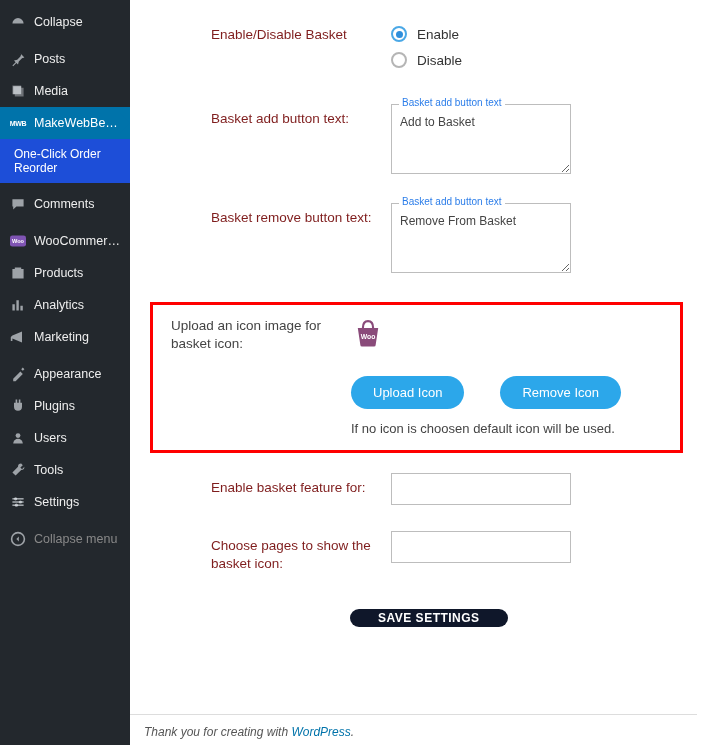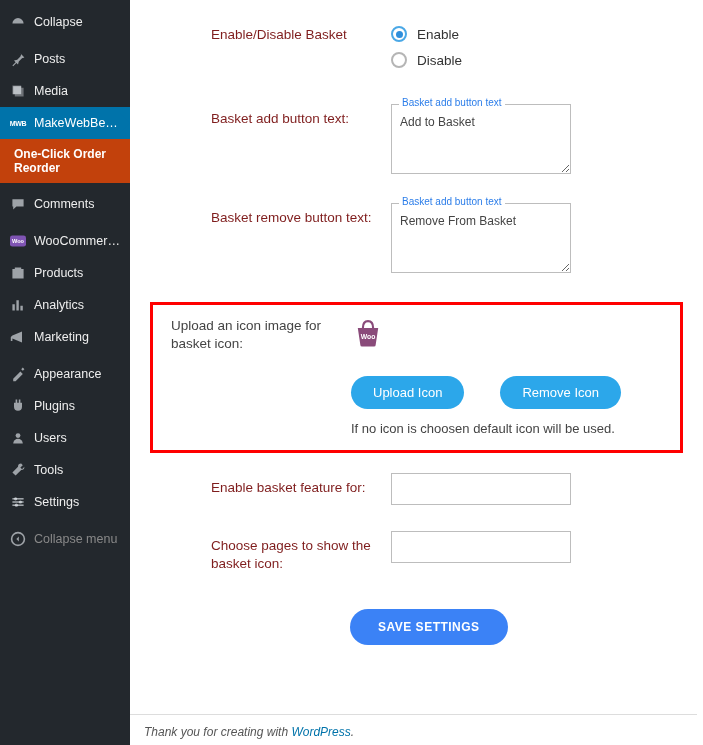--- a/index.html
+++ b/index.html
@@ -6,21 +6,21 @@
   html, body { margin: 0; padding: 0; font-family: -apple-system, BlinkMacSystemFont, "Segoe UI", Arial, sans-serif; font-size: 13px; color: #333; }
   .app { display: flex; width: 703px; height: 745px; background: #f1f1f1; position: relative; }
   
   .sidebar { width: 130px; background: #23282d; color: #eee; display: flex; flex-direction: column; font-size: 13px; padding-top: 6px; }
   .side-item { display: flex; align-items: center; padding: 8px 10px; color: #eee; cursor: pointer; gap: 8px; position: relative; }
   .side-item.active { background: #0073aa; color: #fff; }
   .side-item.active::after {
     content: ""; position: absolute; right: -10px; top: 50%; transform: translateY(-50%);
     border: 10px solid transparent; border-left-color: #0073aa;
   }
-  .side-sub { background: #c2410c; font-size: 12px; padding: 8px 10px 8px 14px; color: #fff; font-weight: 700; cursor: pointer; }
+  .side-sub { background: #1d4ed8; font-size: 12px; padding: 8px 10px 8px 14px; color: #fff; font-weight: 400; cursor: pointer; }
   .side-sep { height: 5px; }
   .side-icon { width: 16px; height: 16px; display: inline-flex; align-items: center; justify-content: center; color: rgba(240,245,250,.6); }
   .side-item.active .side-icon { color: #fff; }
   .side-label { white-space: nowrap; overflow: hidden; text-overflow: ellipsis; font-size: 12.5px; font-weight: 500; }
   .collapse { color: #888; }
   
   .main { flex: 1; background: #fff; position: relative; overflow: hidden; }
   .settings { padding: 10px 0 0 0; }
   .row { display: flex; align-items: flex-start; margin: 10px 0 26px 0; padding: 0 20px 0 40px; }
   .row-label { width: 180px; font-size: 13.5px; color: #7f1d1d; padding-top: 6px; line-height: 1.35; margin-left: 41px; }
@@ -42,21 +42,21 @@
     margin: 0 20px 20px 20px;
     padding: 12px 0 14px 18px;
   }
   .hb-label { width: 180px; font-size: 13.5px; color: #444; line-height: 1.35; }
   .icon-preview { display: inline-block; }
   .icon-preview svg { display: block; }
   .btn-row { display: flex; gap: 36px; margin-top: 24px; }
   .btn { background: #2ca7ea; color: #fff; border: none; border-radius: 22px; padding: 9px 22px; font-size: 13px; cursor: pointer; }
   .hint { font-size: 13px; color: #444; margin-top: 12px; }
   .save-row { padding: 10px 0 20px 220px; }
-  .save-btn { background: #3b82f6; color: #fff; border: none; border-radius: 22px; padding: 11px 28px; font-size: 12px; font-weight: 700; letter-spacing: .5px; cursor: pointer; }
+  .save-btn { background: #0f172a; color: #fff; border: none; border-radius: 22px; padding: 2px 28px; font-size: 12px; font-weight: 700; letter-spacing: .5px; cursor: pointer; }
   .footer { position: absolute; bottom: 0; left: 0; right: 6px; border-top: 1px solid #ddd; padding: 10px 14px 6px; font-size: 12px; font-style: italic; color: #555; }
   .footer a { color: #0073aa; text-decoration: none; }
   .mwb-logo { font-weight: 700; font-size: 7px; letter-spacing: -0.3px; }
 </style>
 </head>
 <body>
 
 <div class="app">
 
   <div class="sidebar">

